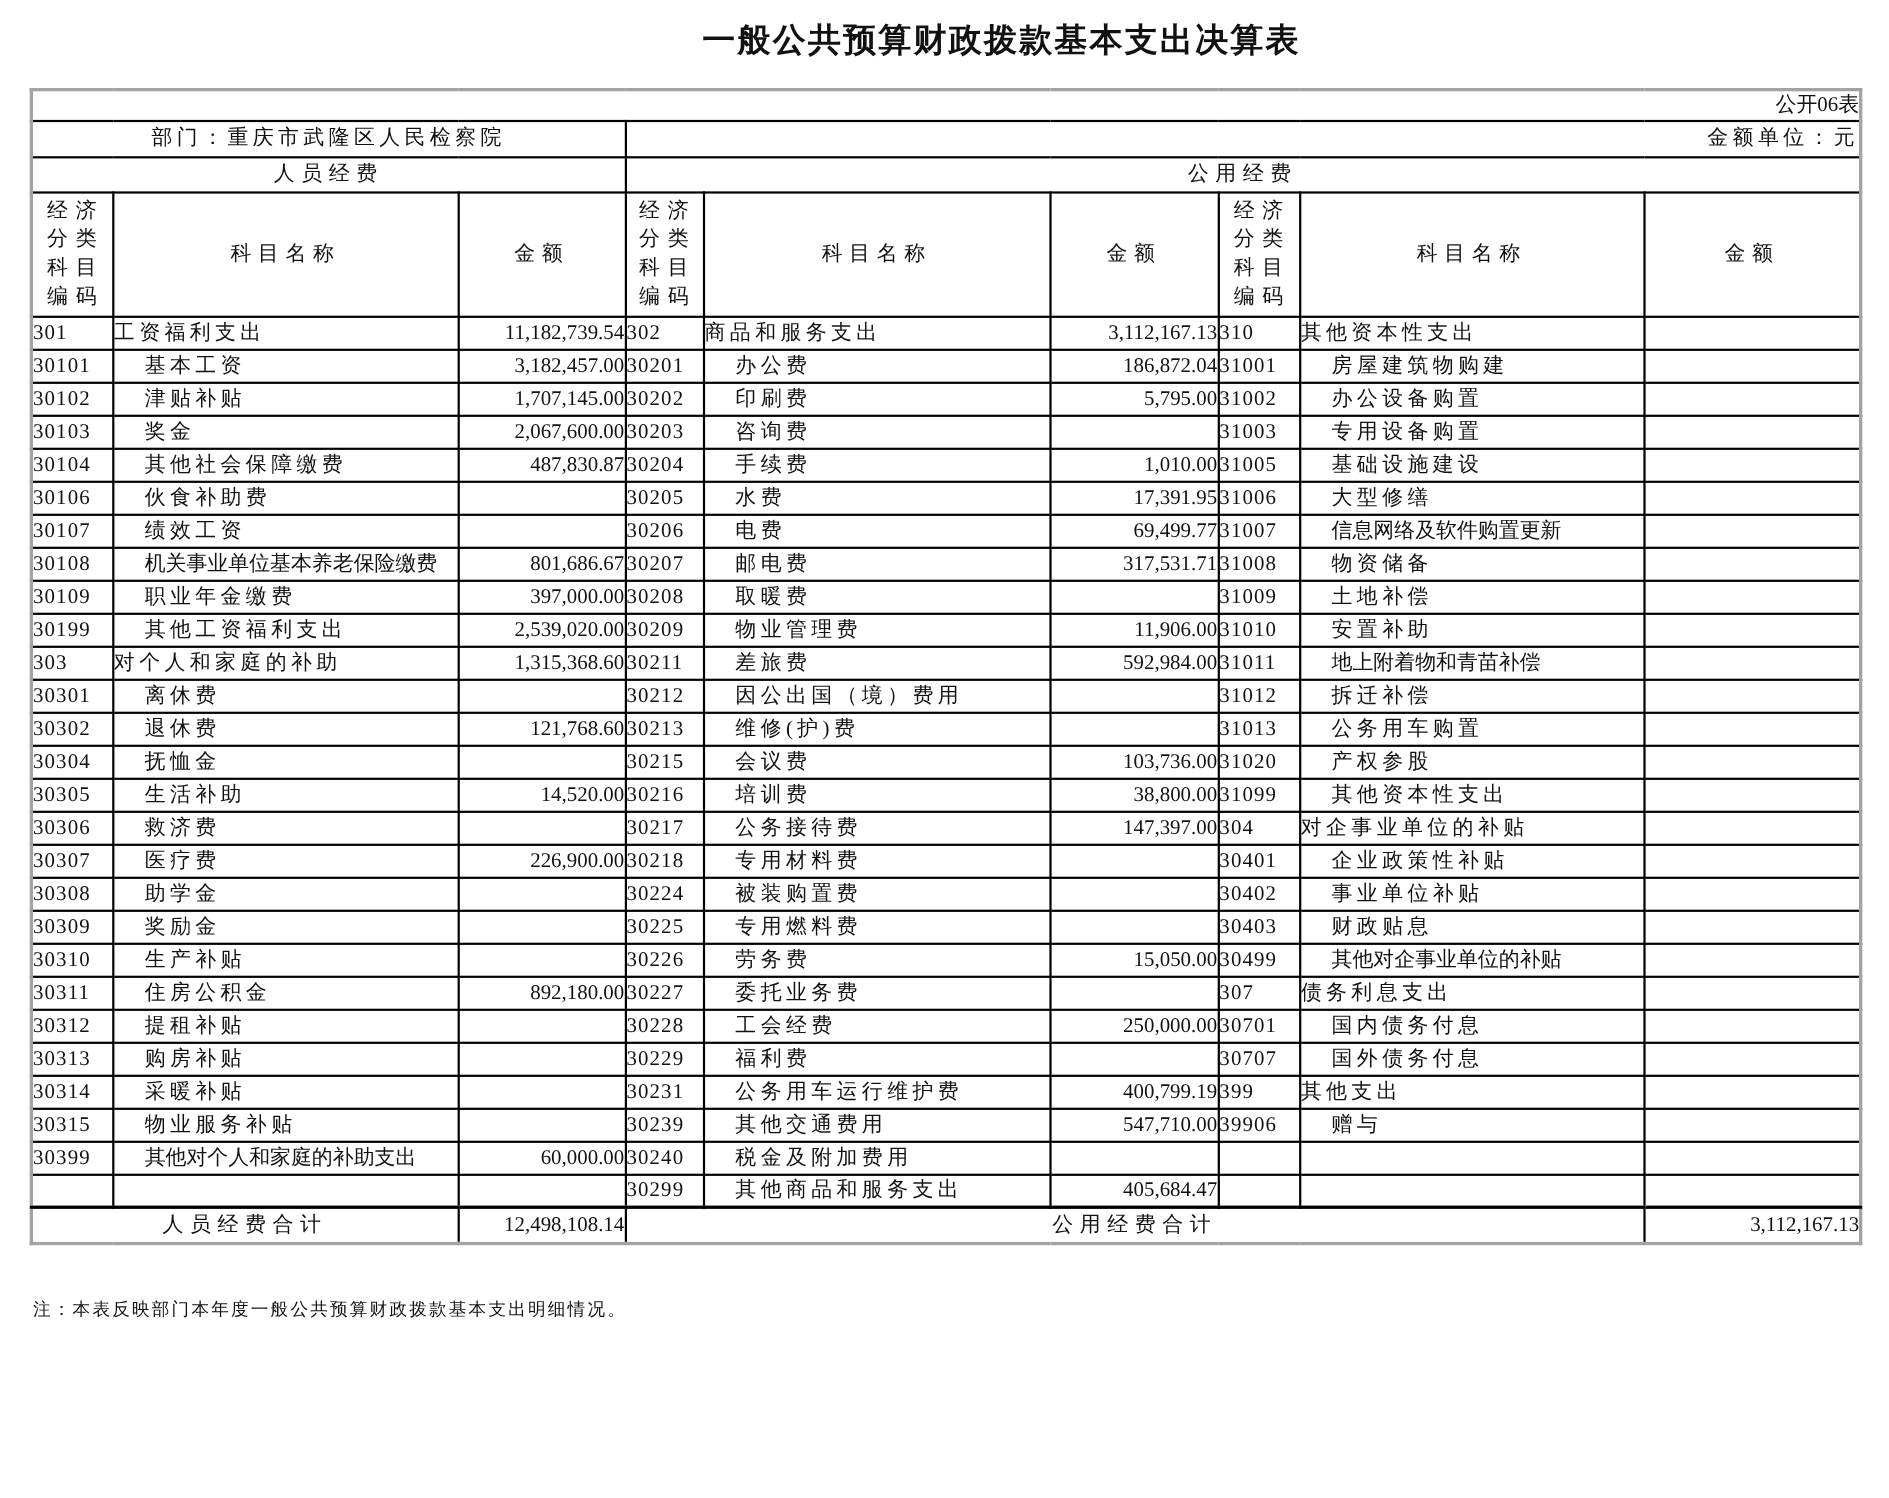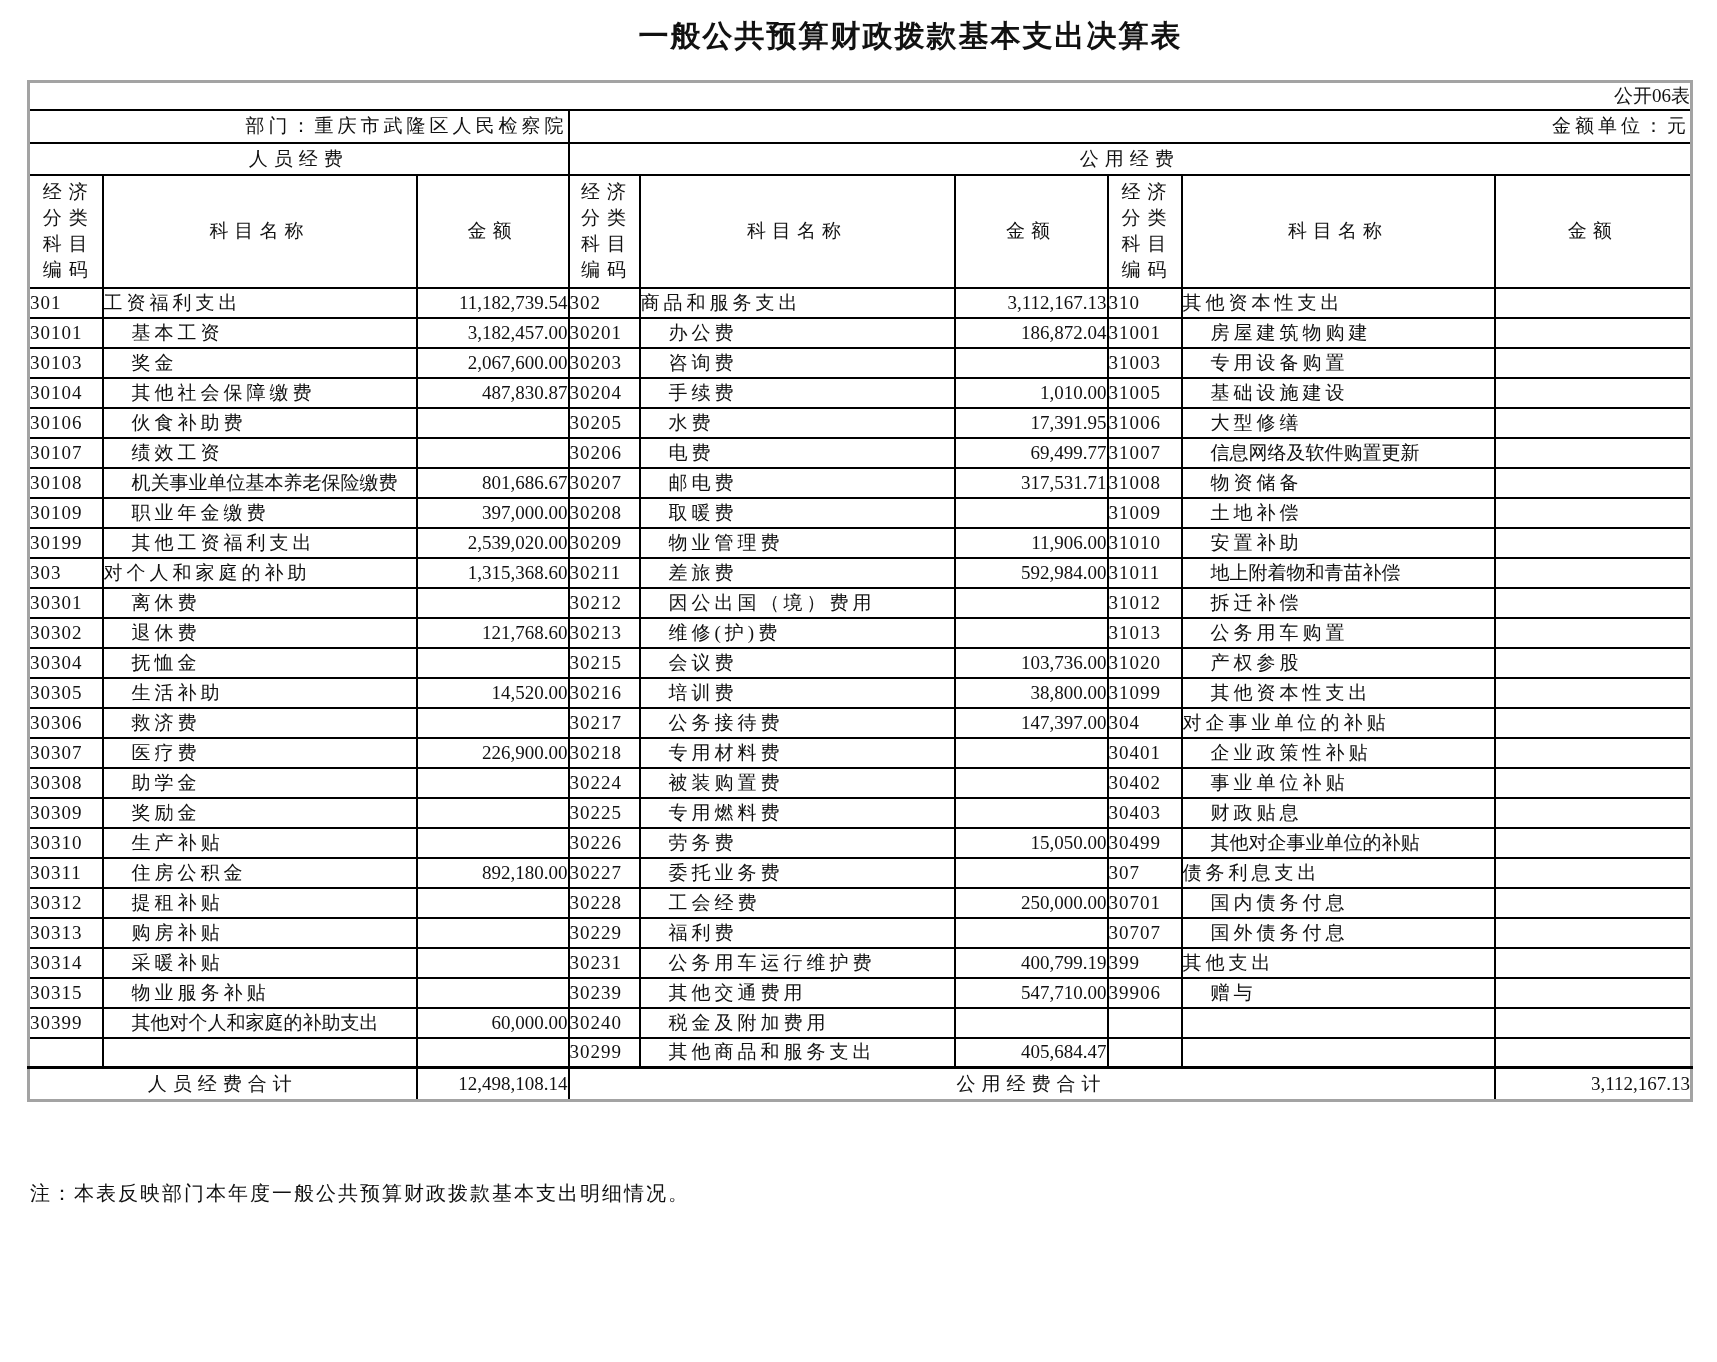--- a/index.html
+++ b/index.html
@@ -22,32 +22,32 @@
     overflow:hidden;white-space:nowrap;vertical-align:middle;
   }
   tr.r-top{height:28px;}
   tr.r-dept{height:33px;}
   tr.r-sect{height:32px;}
   tr.r-head{height:113px;}
   tr.r-data{height:30px;}
   tr.r-total{height:33px;}
   tr.r-total td{border-top:3px solid #000;}
   .ar{text-align:right;padding-right:8px;}
-  .al{text-align:right;padding-left:8px;}
+  .al{text-align:center;padding-left:8px;}
   .ac{text-align:center;}
   .ls4{letter-spacing:4px;}
   .ls6{letter-spacing:6px;}
   .code-head{width:58px;margin:0 auto;letter-spacing:7px;line-height:26px;white-space:normal;text-align:right;}
   td.code{text-align:left;padding-left:6px;letter-spacing:1px;}
   td.name{text-align:left;padding-left:8px;letter-spacing:4px;}
   td.name.sub{padding-left:28px;}
   td.name.tight{letter-spacing:0;}
   td.amt{text-align:right;padding-right:5px;}
   .note{
-    position:absolute;left:30px;top:1180px;font-size:20px;letter-spacing:2px;
+    position:absolute;left:30px;top:1180px;font-size:16px;letter-spacing:2px;
   }
 </style>
 </head>
 <body>
 
 <div class="page-title">一般公共预算财政拨款基本支出决算表</div>
 
 <table class="sheet">
   <colgroup>
     <col style="width:74px">
@@ -107,20 +107,31 @@
         <td class="name sub">基本工资</td>
         <td class="amt">3,182,457.00</td>
         <td class="code">30201</td>
         <td class="name sub">办公费</td>
         <td class="amt">186,872.04</td>
         <td class="code">31001</td>
         <td class="name sub">房屋建筑物购建</td>
         <td class="amt"></td>
       </tr>
       <tr class="r-data">
+        <td class="code">30102</td>
+        <td class="name sub">津贴补贴</td>
+        <td class="amt">1,707,145.00</td>
+        <td class="code">30202</td>
+        <td class="name sub">印刷费</td>
+        <td class="amt">5,795.00</td>
+        <td class="code">31002</td>
+        <td class="name sub">办公设备购置</td>
+        <td class="amt"></td>
+      </tr>
+      <tr class="r-data">
         <td class="code">30103</td>
         <td class="name sub">奖金</td>
         <td class="amt">2,067,600.00</td>
         <td class="code">30203</td>
         <td class="name sub">咨询费</td>
         <td class="amt"></td>
         <td class="code">31003</td>
         <td class="name sub">专用设备购置</td>
         <td class="amt"></td>
       </tr>

